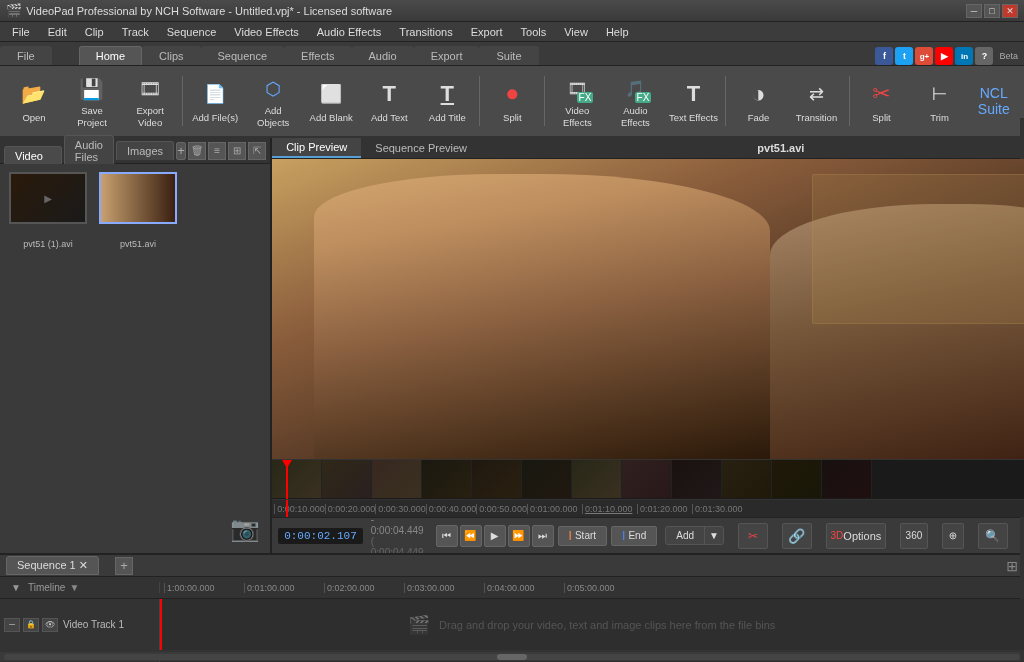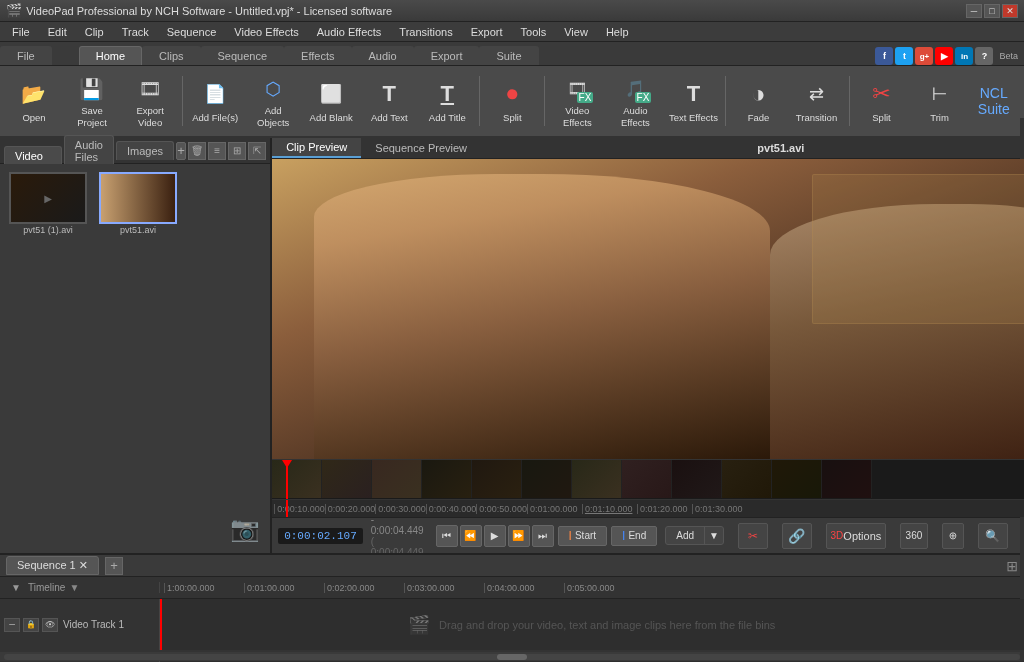--- a/index.html
+++ b/index.html
@@ -48,41 +48,41 @@
     .file-tabs { height: 26px; background: #333; display: flex; align-items: center; padding: 0 4px; gap: 2px; border-bottom: 1px solid #222; }
     .file-tab { padding: 3px 10px; font-size: 11px; cursor: pointer; border-radius: 3px 3px 0 0; color: #bbb; background: #444; border: 1px solid #555; border-bottom: none; }
     .file-tab.active { background: #4a4a4a; color: #fff; margin-top: 33px; }
     .file-tab-add { width: 18px; height: 18px; background: #555; border: 1px solid #666; display: flex; align-items: center; justify-content: center; cursor: pointer; font-size: 13px; color: #aaa; border-radius: 2px; }
     .file-tab-actions { margin-left: auto; display: flex; gap: 2px; }
     .file-tab-action { width: 18px; height: 18px; background: #555; border: 1px solid #666; display: flex; align-items: center; justify-content: center; cursor: pointer; font-size: 10px; color: #aaa; }
 
     .file-content { flex: 1; background: #3a3a3a; padding: 8px; display: flex; flex-wrap: wrap; gap: 10px; align-content: flex-start; position: relative; }
     .video-thumb { display: flex; flex-direction: column; align-items: center; cursor: pointer; width: 80px; }
     .thumb-img { width: 78px; height: 52px; background: #222; border: 2px solid #555; display: flex; align-items: center; justify-content: center; overflow: hidden; position: relative; }
-    .thumb-label { font-size: 9px; color: #bbb; margin-top: 1px; text-align: center; }
+    .thumb-label { font-size: 9px; color: #bbb; margin-top: 15px; text-align: center; }
     .camera-placeholder { position: absolute; bottom: 10px; right: 10px; font-size: 24px; color: #555; opacity: 0.6; }
 
     
     .right-panel { flex: 1; background: #2a2a2a; display: flex; flex-direction: column; }
     .preview-tab { padding: 3px 14px; font-size: 11px; cursor: pointer; color: #bbb; }
     .preview-tab.active { background: #444; color: #fff; border-bottom: 2px solid #5a9fd4; }
 
     
     .playback-bar { height: 36px; background: #3a3a3a; display: flex; align-items: center; padding: 0 6px; gap: 4px; border-top: 1px solid #222; }
     .time-display { font-size: 11px; color: #6af; font-family: Liberation Mono, monospace; background: #1a1a1a; padding: 2px 6px; border-radius: 2px; text-align: center; }
     .time-range { font-size: 10px; color: #888; margin-left: 4px; }
     .play-controls { display: flex; gap: 2px; margin-left: 4px; }
     .play-btn { width: 22px; height: 22px; background: #555; border: 1px solid #666; border-radius: 2px; cursor: pointer; display: flex; align-items: center; justify-content: center; color: #ddd; font-size: 10px; }
     .play-btn.play { background: #555; }
     .marker-btn { padding: 2px 10px; font-size: 10px; background: #555; border: 1px solid #666; border-radius: 2px; cursor: pointer; color: #ddd; display: flex; align-items: center; gap: 3px; }
     .playback-tools { margin-left: auto; display: flex; gap: 14px; align-items: center; }
     .pb-tool { width: 30px; height: 26px; background: #444; border: 1px solid #555; border-radius: 2px; cursor: pointer; display: flex; align-items: center; justify-content: center; color: #ddd; font-size: 12px; }
 
     
-    .sequence-bar { height: 24px; background: #3a3a3a; display: flex; align-items: center; border-top: 2px solid #222; border-bottom: 1px solid #222; padding: 0 6px; gap: 6px; }
+    .sequence-bar { height: 24px; background: #3a3a3a; display: flex; align-items: center; border-top: 2px solid #222; border-bottom: 1px solid #222; padding: 0 6px; gap: 16px; }
     .seq-tab { padding: 2px 10px; font-size: 11px; cursor: pointer; background: #555; border: 1px solid #666; border-radius: 3px 3px 0 0; color: #ddd; }
     .seq-add { width: 18px; height: 18px; background: #555; border: 1px solid #666; display: flex; align-items: center; justify-content: center; cursor: pointer; font-size: 13px; color: #aaa; }
     .timeline-header-row { height: 22px; background: #333; display: flex; align-items: center; border-bottom: 1px solid #222; }
     .timeline-label-col { width: 160px; font-size: 10px; color: #999; padding-left: 8px; border-right: 1px solid #444; display: flex; align-items: center; }
     .timeline-ruler-row { flex: 1; display: flex; align-items: center; overflow: hidden; padding: 0 4px; }
 
     .track-row { height: 52px; display: flex; border-bottom: 1px solid #333; }
     .track-controls { width: 160px; background: #333; border-right: 1px solid #444; display: flex; align-items: center; padding: 0 4px; gap: 3px; font-size: 10px; color: #bbb; }
     .track-ctrl-btn { width: 16px; height: 14px; background: #444; border: 1px solid #555; display: flex; align-items: center; justify-content: center; font-size: 8px; cursor: pointer; color: #ccc; }
     .track-content { flex: 1; background: #2e2e2e; position: relative; display: flex; align-items: center; justify-content: center; color: #555; font-size: 11px; gap: 8px; }

